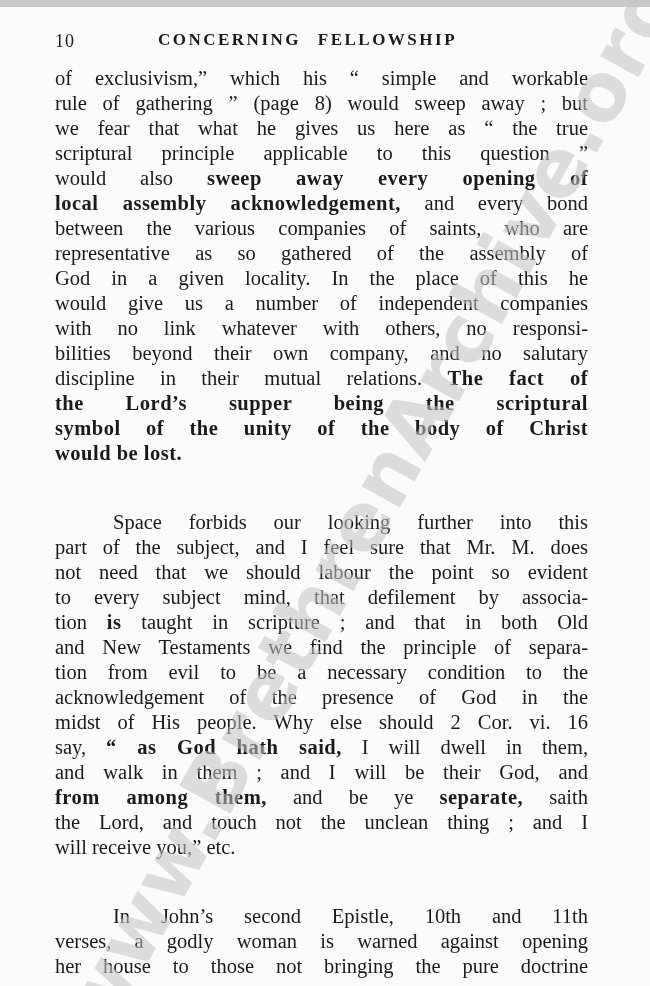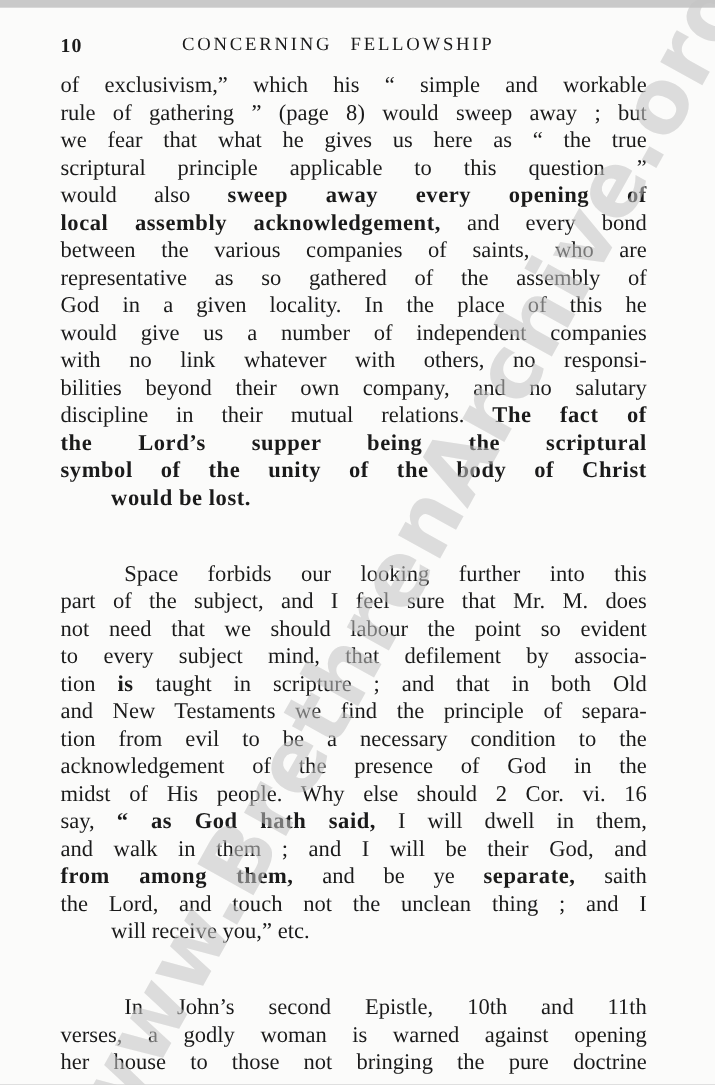--- a/index.html
+++ b/index.html
@@ -30,45 +30,45 @@
     position: absolute;
     left: 55px; top: 30px;
     width: 533px;
     text-align: center;
   }
   .pagenum {
     position: absolute;
     left: 0; top: 1px;
     font-size: 18px;
     letter-spacing: 1px;
-    font-weight: 700;
+    font-weight: 400;
   }
   .title {
     display: inline-block;
     font-size: 17px;
-    font-weight: 400;
+    font-weight: 700;
     letter-spacing: 2.5px;
     word-spacing: 10px;
     transform: translateX(-14px);
   }
   .page-body {
     position: absolute;
     left: 55px; top: 66px;
     width: 533px;
     font-size: 20.5px;
     line-height: 25px;
   }
   .paragraph + .paragraph { margin-top: 20px; }
   .line {
     text-align: justify;
     text-align-last: justify;
     white-space: normal;
   }
   .line.indent { text-indent: 58px; margin-top: 44px; }
-  .line.flush-left { text-align-last: left; margin-left: 46px; }
+  .line.flush-left { text-align-last: left; }
   .b { font-weight: bold; letter-spacing: 0.5px; }
   .watermark {
     position: absolute;
     left: 370px; top: 505px;
     transform: translate(-50%, -50%) rotate(-61deg);
     font-family: "DejaVu Sans", "Liberation Sans", sans-serif;
     font-weight: bold;
     font-size: 80px;
     letter-spacing: 1px;
     white-space: nowrap;

